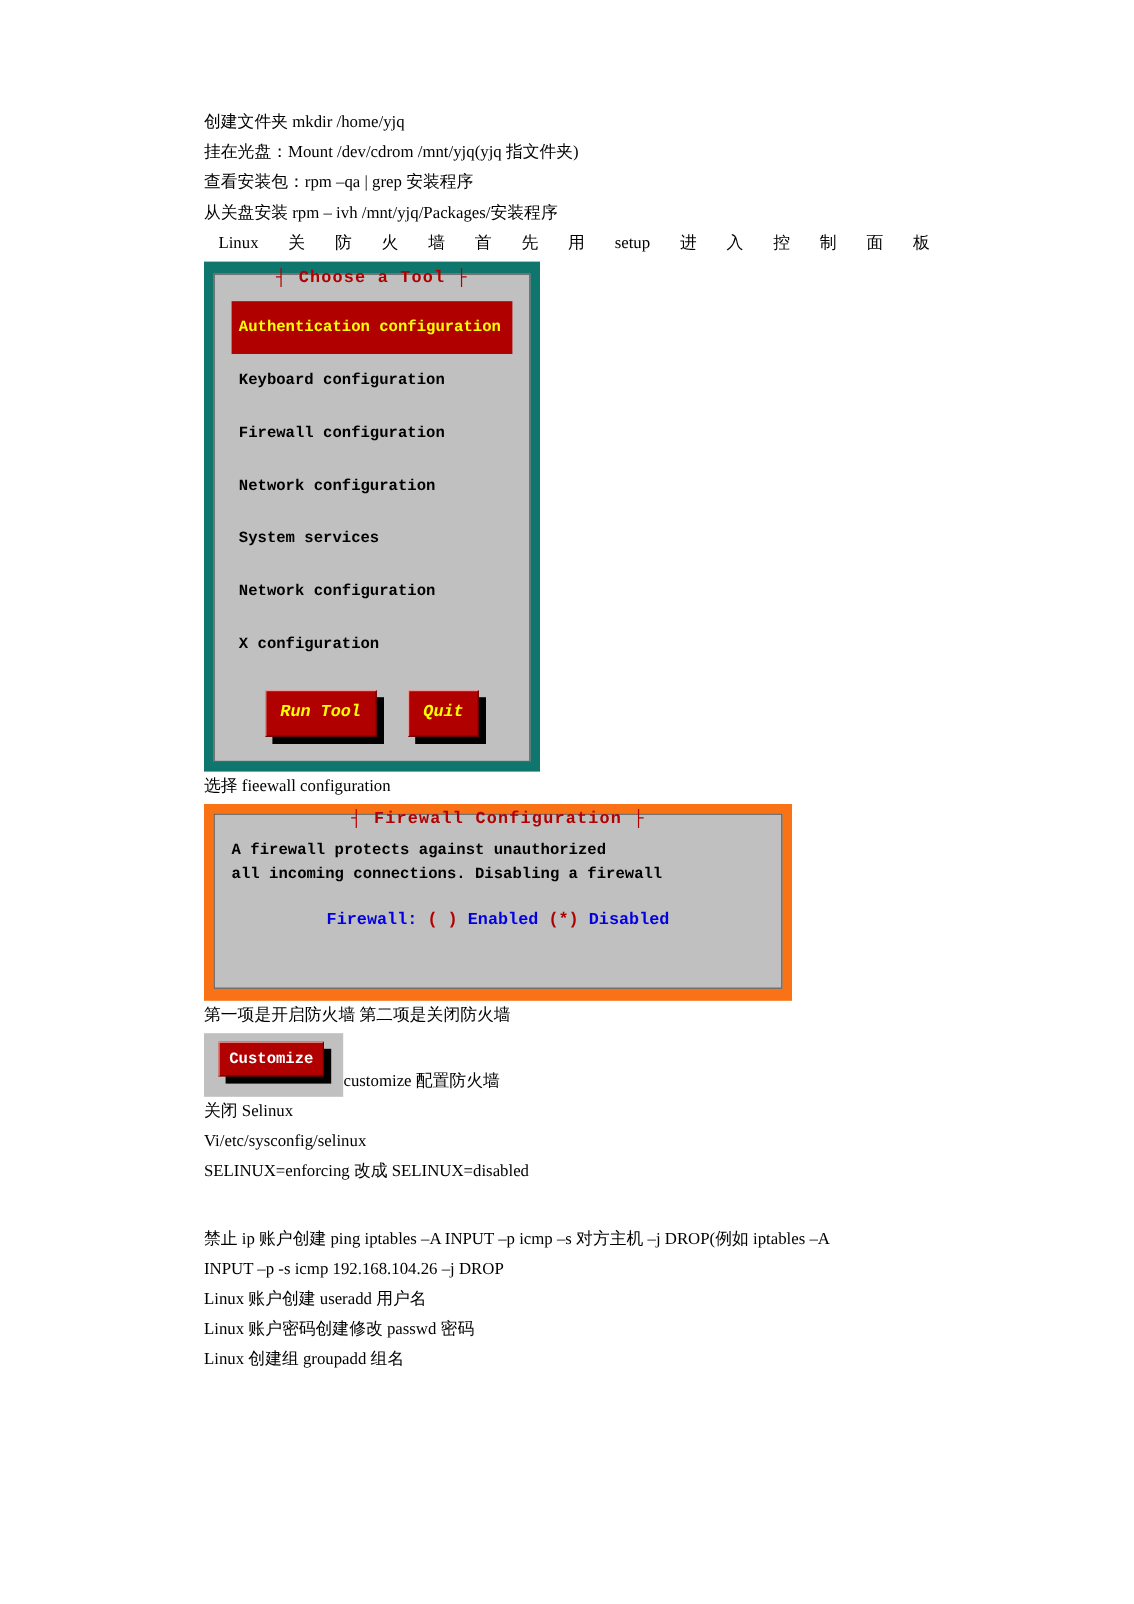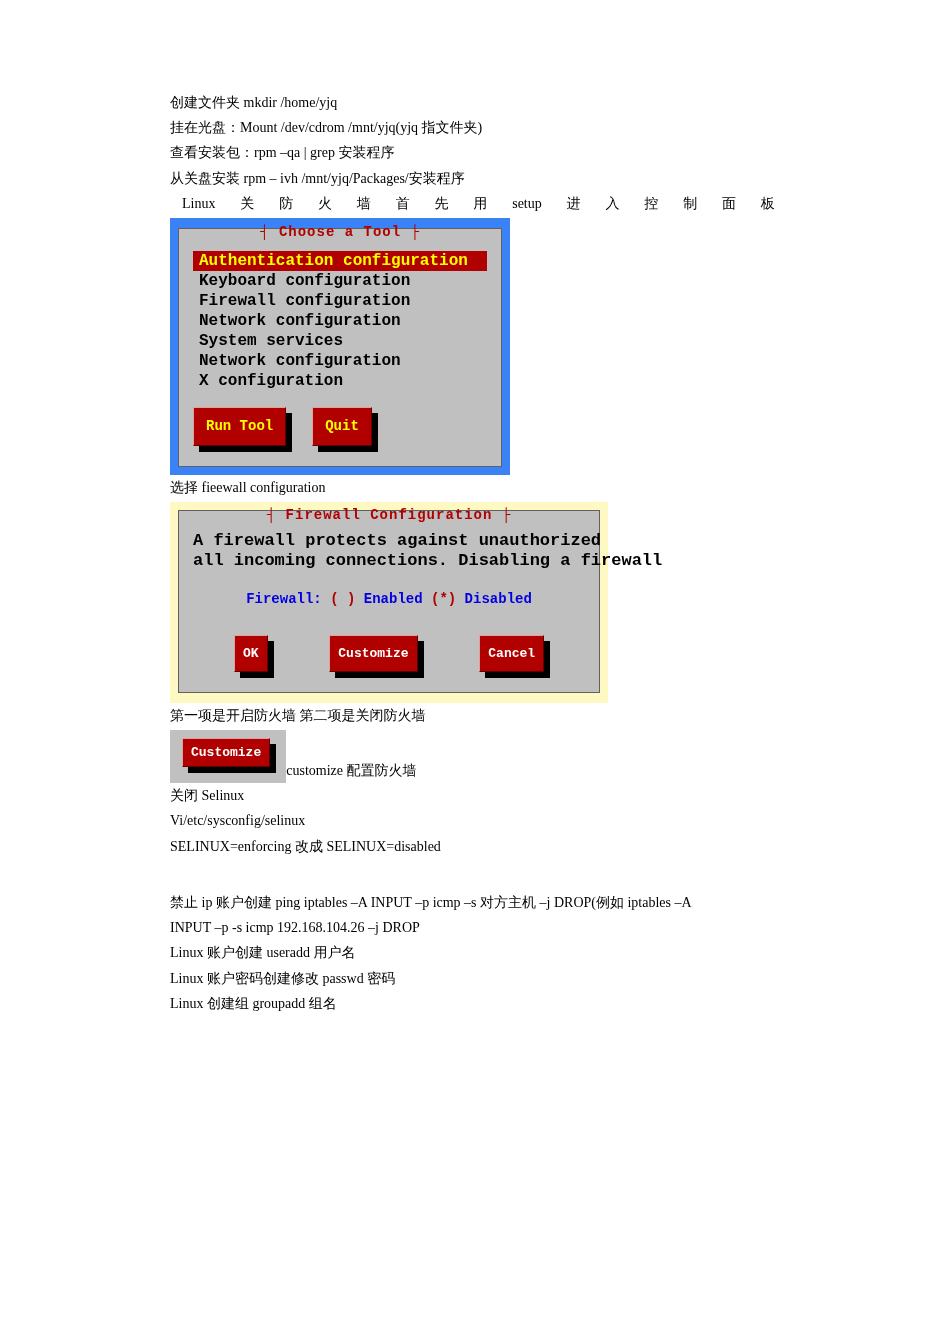--- a/index.html
+++ b/index.html
@@ -17,22 +17,22 @@
   .justify-line {
     display: flex;
     justify-content: space-between;
     white-space: nowrap;
     margin-left: 12px;
   }
   .justify-line span { display: inline-block; }
 
   
   .tui-wrap1 {
-    width: 340px;
-    background: #3b82f6;
+    width: 280px;
+    background: #0f766e;
     padding: 10px 8px 8px 8px;
     box-sizing: border-box;
     font-family: "Courier New", monospace;
     font-weight: bold;
     margin-top: 2px;
   }
   .tui-panel1 {
     background: #c0c0c0;
     border: 1px solid #606060;
     position: relative;
@@ -44,55 +44,56 @@
     text-align: center;
     font-size: 14px;
     color: #b00000;
     letter-spacing: 1px;
   }
   .tui-title1::before, .tui-title1::after {
     color: #606060;
   }
   .menu-list { margin: 4px 0 16px 0; }
   .menu-item {
-    font-size: 16px;
+    font-size: 13px;
     color: #000;
-    padding: 1px 6px;
+    padding: 13px 6px;
     line-height: 18px;
     white-space: nowrap;
   }
   .menu-item.sel {
     background: #b00000;
     color: #ffff00;
   }
   .btn-row1 {
     display: flex;
-    justify-content: flex-start;
+    justify-content: center;
     gap: 26px;
+    font-style: italic;
   }
   .tui-btn {
     background: #b00000;
     color: #ffff00;
     border: 1px solid #e0a0a0;
     border-right-color: #600000;
     border-bottom-color: #600000;
     box-shadow: 6px 6px 0 #000;
     font-family: "Courier New", monospace;
     font-weight: bold;
     font-size: 14px;
     padding: 6px 12px;
     text-align: center;
   }
   .tui-btn.sm { padding: 6px 8px; font-size: 13px; }
   .tui-btn.white { color: #fff; }
 
   
   .tui-wrap2 {
-    width: 438px;
-    background: #fef9c3;
+    width: 490px;
+    background: #f97316;
     padding: 8px 8px 10px 8px;
     box-sizing: border-box;
     font-family: "Courier New", monospace;
     font-weight: bold;
     margin-top: 2px;
   }
   .tui-panel2 {
     background: #c0c0c0;
     border: 1px solid #606060;
     position: relative;
@@ -101,21 +102,21 @@
   .tui-title2 {
     position: absolute;
     top: -8px; left: 0; right: 0;
     text-align: center;
     font-size: 14px;
     color: #b00000;
     letter-spacing: 1px;
   }
   .fw-desc {
     color: #000;
-    font-size: 17px;
+    font-size: 13px;
     line-height: 20px;
     margin: 10px 0 16px 0;
     white-space: nowrap;
   }
   .fw-radio {
     text-align: center;
     font-size: 14px;
     margin-bottom: 22px;
   }
   .fw-radio .lbl { color: #0200e0; }
@@ -189,25 +190,20 @@
 <div class="tui-wrap2">
   <div class="tui-panel2">
     <div class="tui-title2">┤ Firewall Configuration ├</div>
     <div class="fw-desc">
       <div>A firewall protects against unauthorized</div>
       <div>all incoming connections. Disabling a firewall</div>
     </div>
     <div class="fw-radio">
       <span class="lbl">Firewall: </span><span class="mark">( )</span><span class="lbl"> Enabled </span><span class="mark">(*)</span><span class="lbl"> Disabled</span>
     </div>
-    <div class="btn-row2">
-      <div class="tui-btn sm white">OK</div>
-      <div class="tui-btn sm white">Customize</div>
-      <div class="tui-btn sm white">Cancel</div>
-    </div>
   </div>
 </div>
 
 <div class="line">第一项是开启防火墙   第二项是关闭防火墙</div>
 
 <div>
   <span class="tui-wrap3">
     <span class="tui-btn sm white">Customize</span>
   </span><span class="after-img">customize 配置防火墙</span>
 </div>

